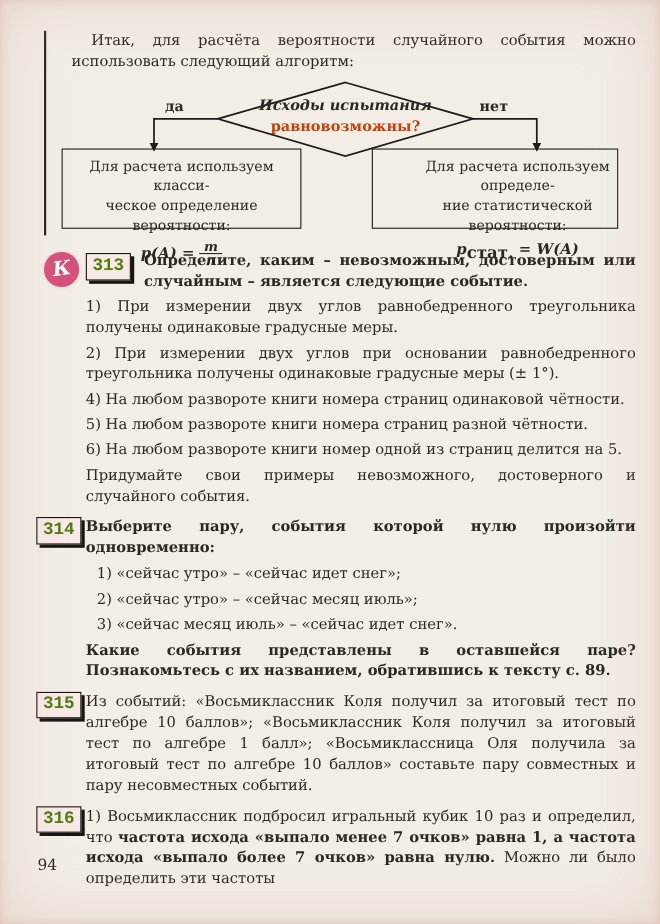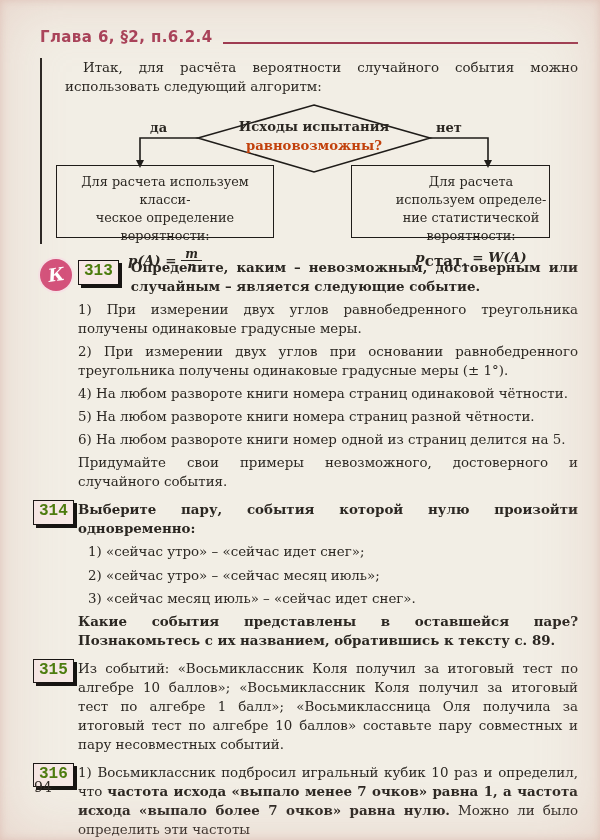--- a/index.html
+++ b/index.html
@@ -22,29 +22,29 @@
   .hdr .rule{flex:1;border-bottom:2px solid #9e3a50;margin-left:10px;margin-bottom:2px;}
 
   
   .theory{border-left:2px solid #2a2622;padding-left:12px;margin-bottom:14px;}
   .intro-p{font-size:13.4px;line-height:1.42;text-align:justify;text-indent:18px;margin:0 0 6px 11px;}
 
   
   .flow{position:relative;width:524px;height:142px;}
   .flow svg{position:absolute;left:0;top:0;}
   .diamond-text{position:absolute;left:150px;top:15px;width:220px;text-align:center;font-size:13.2px;line-height:1.45;}
-  .diamond-text .q1{font-weight:bold;}
+  .diamond-text .q1{font-weight:bold;font-style:italic;}
   .diamond-text .q2{font-weight:bold;color:#c2410c;}
   .branch-label{position:absolute;top:18px;font-size:13px;font-weight:bold;}
   .branch-label.yes{left:96px;}
   .branch-label.no{left:382px;}
   .fbox{position:absolute;top:63px;height:73px;border:1.5px solid #1f1c19;box-sizing:border-box;
     text-align:center;font-size:12.8px;line-height:1.4;padding-top:7px;background:transparent;}
   .fbox.left{left:2px;width:218px;}
-  .fbox.right{left:297px;width:199px;padding-left:41px;}
+  .fbox.right{left:284px;width:224px;padding-left:41px;}
   .formula{margin-top:3px;font-size:13.5px;font-weight:bold;font-style:italic;}
   .frac{display:inline-block;vertical-align:middle;text-align:center;font-size:12px;line-height:1.05;}
   .frac .num{display:block;border-bottom:1.2px solid #2b2722;padding:0 4px;}
   .frac .den{display:block;}
   sub.st{font-style:normal;font-size:15px;font-weight:bold;}
 
   
   .problem{position:relative;margin-bottom:9px;font-size:13.4px;line-height:1.42;}
   .num-badge{
     display:inline-block;border:1.6px solid #171412;box-shadow:3px 3px 0 #171412;
@@ -68,24 +68,20 @@
   .b{font-weight:bold;}
   .outro{margin:4px 0;text-align:justify;}
 
   .pageno{position:absolute;left:34px;top:779px;font-size:14px;}
 </style>
 </head>
 <body>
 
 <div class="page">
 
-  <div class="hdr">
-    <span class="chapter">Глава 6, §2, п.6.2.4</span>
-    <span class="rule"></span>
-  </div>
 
   <div class="theory">
     <p class="intro-p">Итак, для расчёта вероятности случайного события можно использовать следующий алгоритм:</p>
 
     <div class="flow">
       <svg width="524" height="142" viewBox="0 0 524 142">
 
         <polygon points="260,3 376,36 260,70 144,36" fill="none" stroke="#1f1c19" stroke-width="1.6"></polygon>
 
         <polyline points="144,36 86,36 86,58" fill="none" stroke="#1f1c19" stroke-width="1.6"></polyline>

